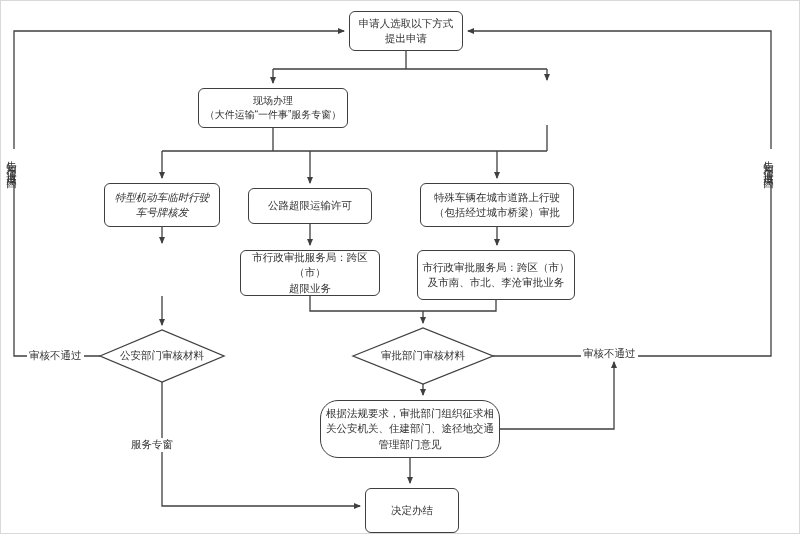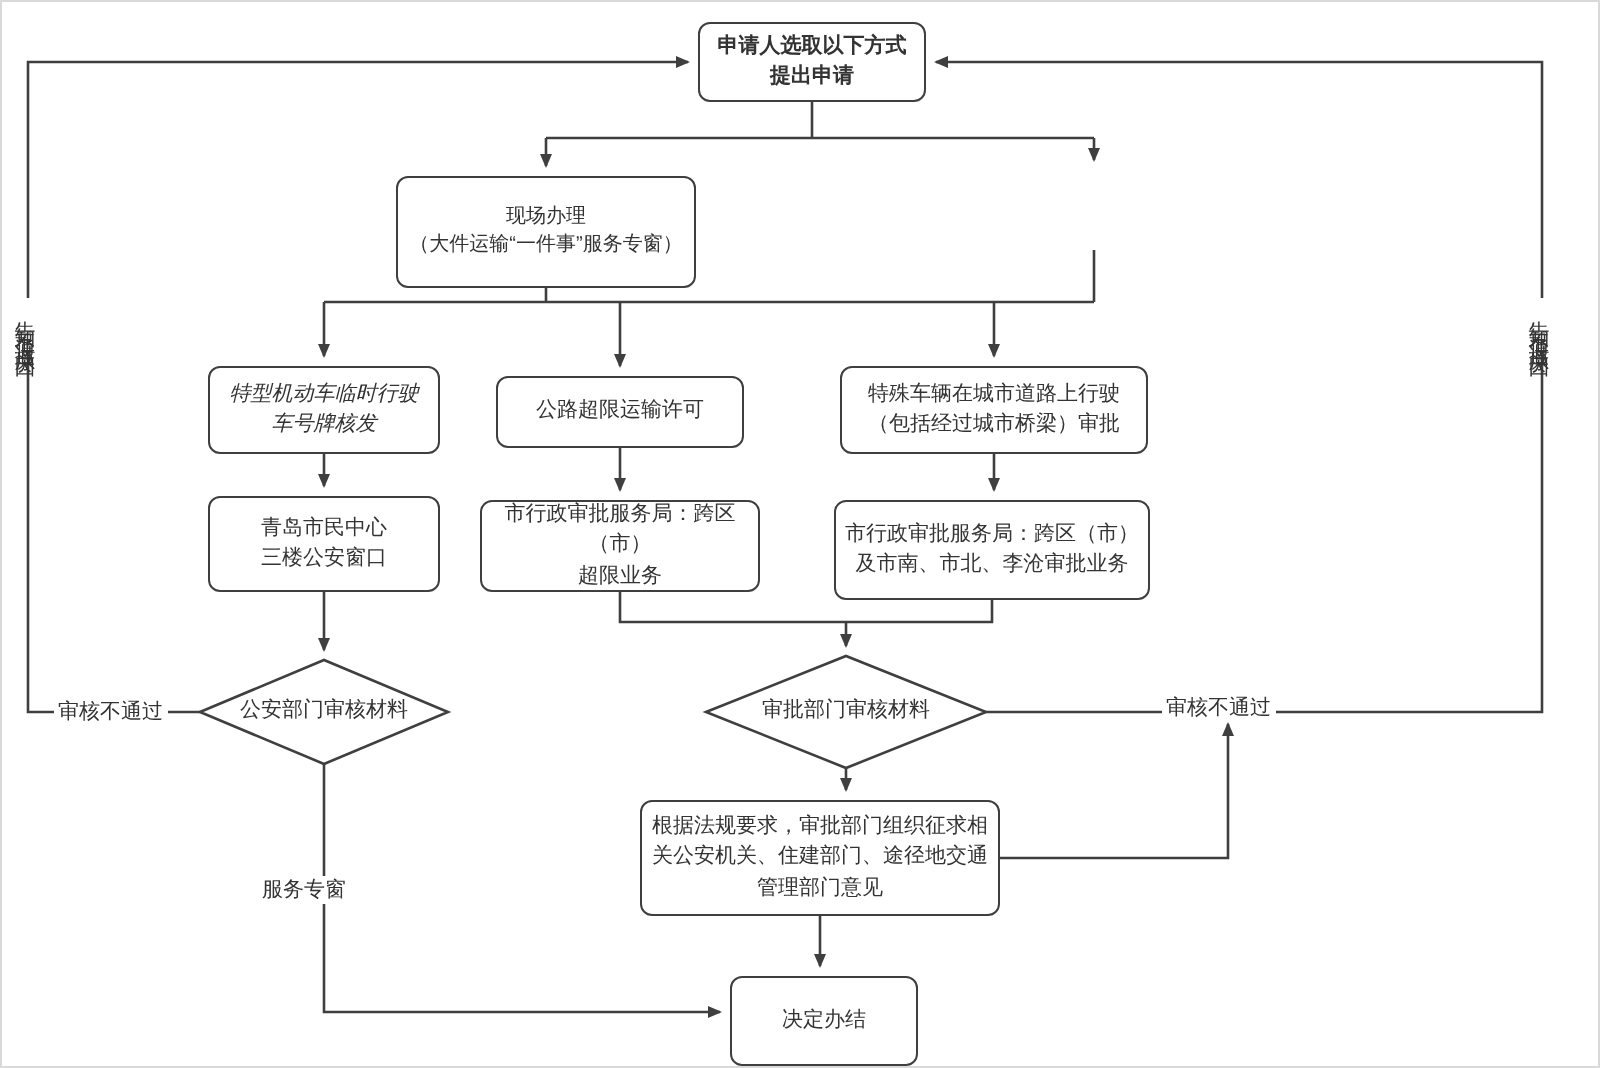--- a/index.html
+++ b/index.html
@@ -89,61 +89,57 @@
 
       <path d="M492,355 H770 V30 H467" marker-end="url(#arr)"></path>
 
       <path d="M499,428 H613 V361" marker-end="url(#arr)"></path>
 
       <polygon points="99,355 161,329 223,355 161,381" fill="#ffffff"></polygon>
       <polygon points="352,355 422,327 492,355 422,383" fill="#ffffff"></polygon>
     </g>
   </svg>
 
-  <div class="node" style="left:348px;top:10px;width:114px;height:40px;font-weight:bold;">
+  <div class="node" style="left:348px;top:10px;width:114px;height:40px;">
     <span>申请人选取以下方式
 提出申请</span>
   </div>
 
-  <div class="node small" style="left:197px;top:87px;width:150px;height:56px;">
+  <div class="node small" style="left:197px;top:87px;width:150px;height:40px;">
     <span>现场办理
 （大件运输“一件事”服务专窗）</span>
   </div>
 
 
   <div class="node" style="left:103px;top:182px;width:116px;height:44px;font-style:italic;">
     <span>特型机动车临时行驶
 车号牌核发</span>
   </div>
 
   <div class="node" style="left:247px;top:187px;width:124px;height:36px;">
     <span>公路超限运输许可</span>
   </div>
 
   <div class="node" style="left:419px;top:182px;width:154px;height:44px;">
     <span>特殊车辆在城市道路上行驶
 （包括经过城市桥梁）审批</span>
   </div>
 
-  <div class="node" style="left:103px;top:247px;width:116px;height:48px;">
-    <span>青岛市民中心
-三楼公安窗口</span>
-  </div>
 
   <div class="node" style="left:239px;top:249px;width:140px;height:46px;">
     <span>市行政审批服务局：跨区（市）
 超限业务</span>
   </div>
 
   <div class="node" style="left:416px;top:249px;width:158px;height:50px;">
     <span>市行政审批服务局：跨区（市）
 及市南、市北、李沧审批业务</span>
   </div>
 
-  <div class="node" style="left:319px;top:399px;width:180px;height:58px;">
+  <div class="node" style="left:319px;top:399px;width:180px;height:58px;border-radius:18px;">
     <span>根据法规要求，审批部门组织征求相关公安机关、住建部门、途径地交通管理部门意见</span>
   </div>
 
   <div class="node" style="left:364px;top:487px;width:94px;height:45px;">
     <span>决定办结</span>
   </div>
 
   <div class="dlabel" style="left:101px;top:348px;width:120px;">公安部门审核材料</div>
   <div class="dlabel" style="left:352px;top:348px;width:140px;">审批部门审核材料</div>
 

